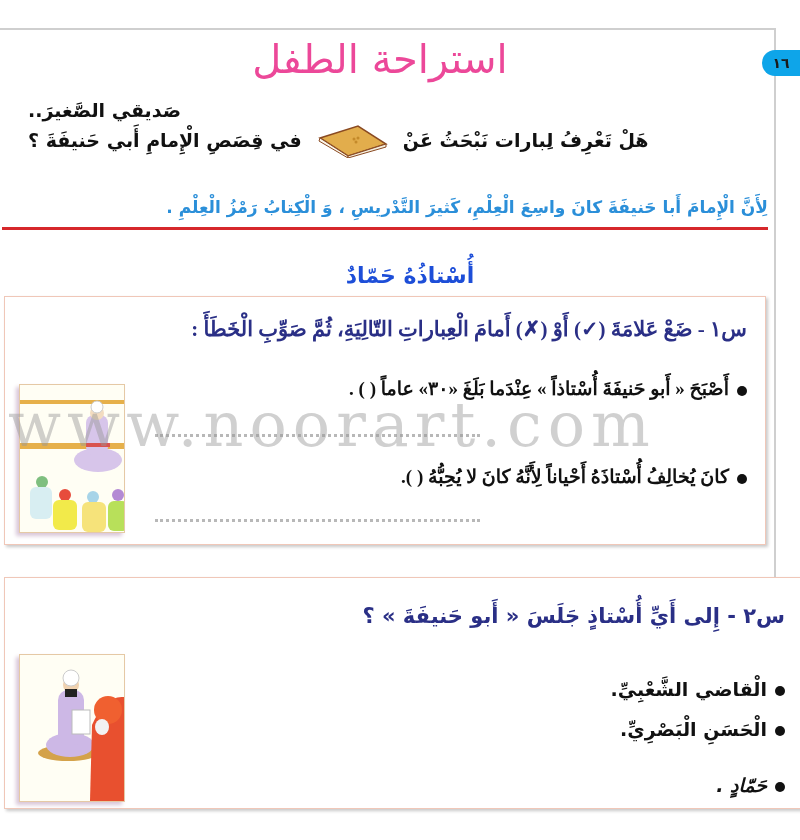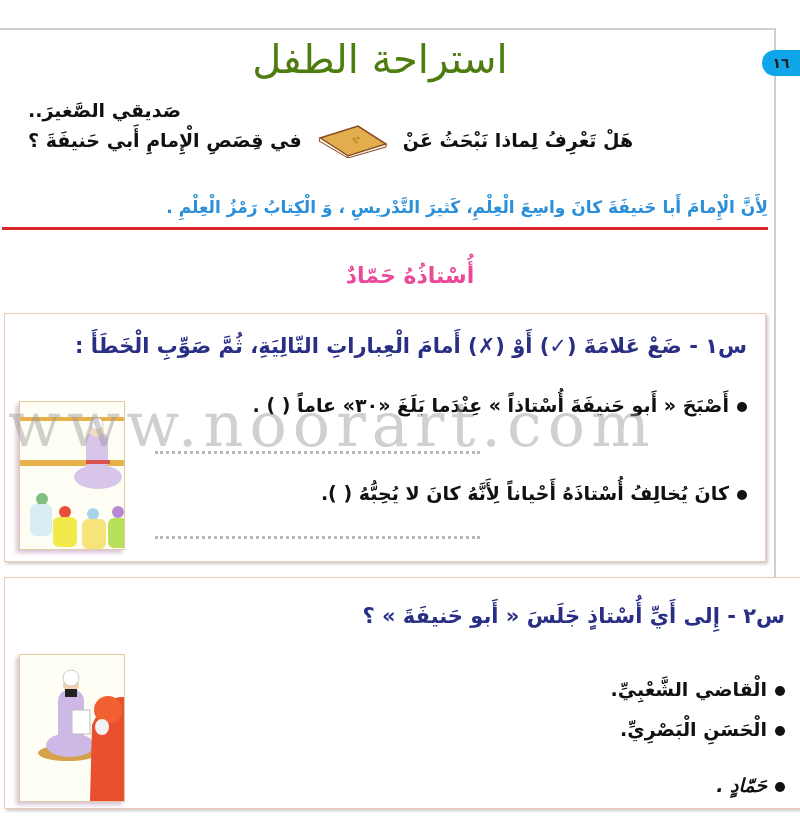--- a/index.html
+++ b/index.html
@@ -10,42 +10,42 @@
   .page-edge-top { position: absolute; left: 0; top: 28px; width: 776px; height: 2px; background: #cfcfcf; }
   .page-edge-right { position: absolute; left: 774px; top: 28px; width: 2px; height: 780px; background: #cfcfcf; }
   .page-tab {
     position: absolute; left: 762px; top: 50px; width: 38px; height: 26px;
     background: #0ea5e9; border-radius: 13px 0 0 13px;
     display: flex; align-items: center; justify-content: center;
     font-weight: bold; font-size: 14px; color: #1a1a1a;
   }
   .title {
     position: absolute; left: 250px; top: 36px; width: 260px; text-align: center;
-    font-family: "DejaVu Sans", sans-serif; font-size: 40px; color: #4d7c0f; font-weight: normal;
+    font-family: "DejaVu Sans", sans-serif; font-size: 40px; color: #ec4899; font-weight: normal;
     direction: rtl;
   }
   .intro { position: absolute; right: 32px; top: 96px; direction: rtl; text-align: left; width: 740px; }
   .intro-line { font-family: "DejaVu Sans", sans-serif; font-weight: bold; font-size: 19px; color: #111; line-height: 28px; }
   .book {
     display: inline-block; width: 72px; height: 34px; vertical-align: middle; margin: 0 8px;
   }
   .answer {
     position: absolute; right: 32px; top: 197px; direction: rtl; width: 740px; text-align: right;
     font-weight: bold; font-size: 17px; color: #2b8fd9;
   }
   .red-rule { position: absolute; left: 2px; top: 227px; width: 766px; height: 3px; background: #d6282b; }
   .section-heading {
     position: absolute; left: 300px; top: 263px; width: 220px; text-align: center;
-    font-weight: bold; font-size: 22px; color: #ec4899; direction: rtl;
+    font-weight: bold; font-size: 22px; color: #1d4ed8; direction: rtl;
   }
   .qbox {
     position: absolute; left: 4px; width: 760px; background: #fff;
     border: 1px solid #f0c7b8; box-shadow: 2px 2px 3px #c9c9c9;
   }
-  .q1 { top: 313px; height: 247px; }
+  .q1 { top: 296px; height: 247px; font-family: Liberation Serif, serif; }
   .q2 { top: 577px; height: 230px; padding-left: 38px; }
   .qtitle {
     position: absolute; right: 18px; direction: rtl; text-align: right;
     font-weight: bold; font-size: 21px; color: #2a2f86; white-space: nowrap;
   }
   .q1 .qtitle { top: 20px; }
   .q2 .qtitle { top: 26px; }
   .stmt {
     position: absolute; right: 18px; direction: rtl; text-align: right;
     font-weight: bold; font-size: 19px; color: #111; white-space: nowrap;
@@ -75,21 +75,21 @@
 
 <div class="page-tab">
   <span>١٦</span>
 </div>
 
 <div class="title">استراحة الطفل</div>
 
 <div class="intro">
   <div class="intro-line">صَديقي الصَّغيرَ..</div>
   <div class="intro-line">
-    <span>هَلْ تَعْرِفُ لِماذا نَبْحَثُ عَنْ</span>
+    <span>هَلْ تَعْرِفُ لِبارات نَبْحَثُ عَنْ</span>
     <span class="book">
       <svg width="72" height="34" viewBox="0 0 72 34">
         <polygon points="4,14 42,2 70,20 32,32" fill="#e2ad4c" stroke="#8a4a22" stroke-width="1.5"></polygon>
         <polygon points="4,14 32,32 32,34 3,17" fill="#fbf6ea" stroke="#8a4a22" stroke-width="1"></polygon>
         <polygon points="32,32 70,20 70,23 32,34" fill="#f5efe0" stroke="#8a4a22" stroke-width="1"></polygon>
         <circle cx="38" cy="15" r="1.5" fill="#c48a2a"></circle>
           <circle cx="42" cy="14" r="1.5" fill="#c48a2a"></circle>
           <circle cx="40" cy="18" r="1.5" fill="#c48a2a"></circle>
       </svg>
     </span>

